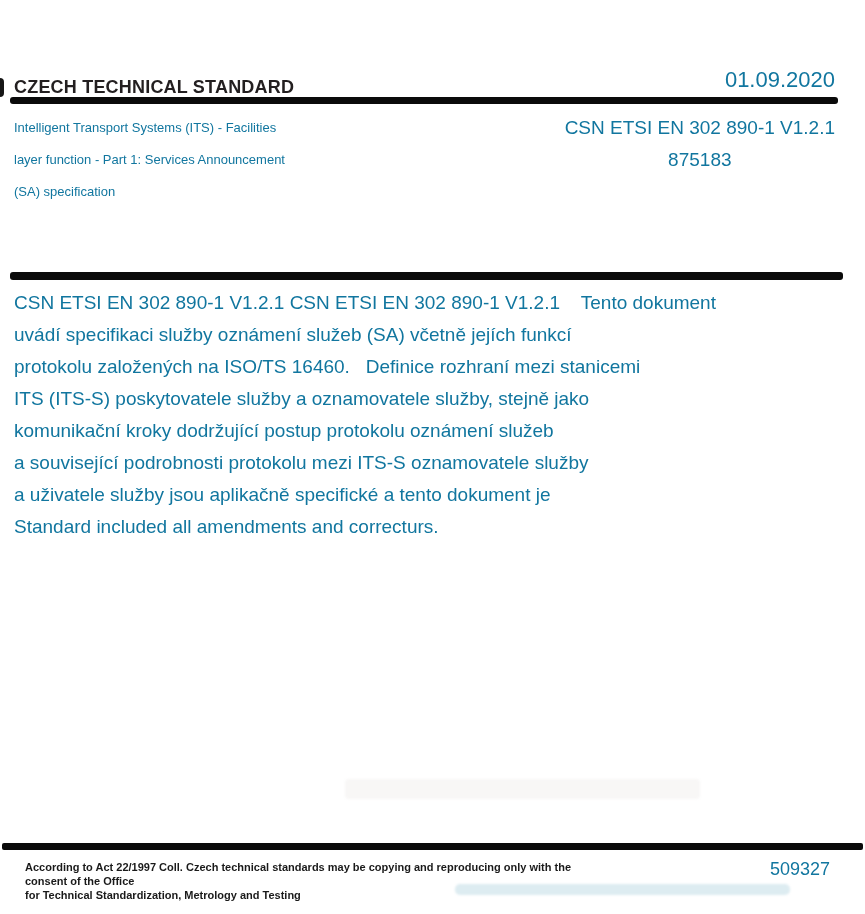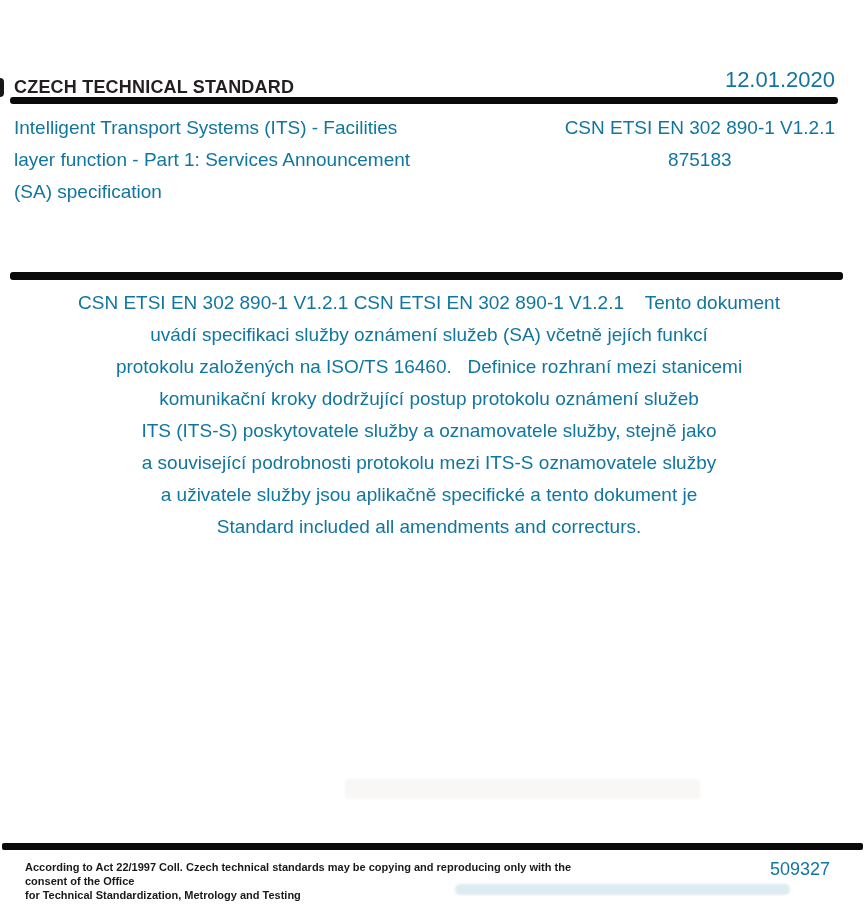--- a/index.html
+++ b/index.html
@@ -27,41 +27,41 @@
     color: #11769f;
   }
   .rule { position: absolute; background: #0a0a0a; border-radius: 3px; }
   .rule-1 { left: 10px; top: 97px;  width: 828px; height: 7px; }
   .rule-2 { left: 10px; top: 272px; width: 833px; height: 8px; }
   .rule-3 { left: 2px;  top: 843px; width: 861px; height: 7px; border-radius: 2px; }
   .title-left {
     position: absolute;
     left: 14px; top: 112px;
     width: 480px;
-    font-size: 19px;
+    font-size: 13px;
     line-height: 32px;
     color: #11769f;
   }
   .title-right {
     position: absolute;
     right: 30px; top: 112px;
     text-align: center;
     font-size: 19px;
     line-height: 32px;
     color: #11769f;
   }
   .abstract {
     position: absolute;
     left: 14px; top: 287px;
     width: 830px;
     font-size: 19px;
     line-height: 32px;
     color: #11769f;
   }
-  .abstract .line { white-space: pre; text-align: center; }
+  .abstract .line { white-space: pre; }
   .watermark-smudge {
     position: absolute;
     left: 345px; top: 779px;
     width: 355px; height: 20px;
     background: rgba(190, 178, 165, 0.10);
     filter: blur(1px);
     border-radius: 4px;
   }
   .illustration-note {
     position: absolute;
@@ -104,43 +104,43 @@
 </style>
 </head>
 <body>
 
 <div class="page">
 
   <span class="scan-artifact"></span>
 
   <div class="header-label">CZECH TECHNICAL STANDARD</div>
 
-  <div class="header-date">12.01.2020</div>
+  <div class="header-date">01.09.2020</div>
 
   <div class="rule rule-1"></div>
 
   <div class="title-left">
     <div class="line">Intelligent Transport Systems (ITS) - Facilities</div>
     <div class="line">layer function - Part 1: Services Announcement</div>
     <div class="line">(SA) specification</div>
   </div>
 
   <div class="title-right">
     <div>CSN ETSI EN 302 890-1 V1.2.1</div>
     <div>875183</div>
   </div>
 
   <div class="rule rule-2"></div>
 
   <div class="abstract">
     <div class="line">CSN ETSI EN 302 890-1 V1.2.1 CSN ETSI EN 302 890-1 V1.2.1    Tento dokument</div>
     <div class="line">uvádí specifikaci služby oznámení služeb (SA) včetně jejích funkcí</div>
     <div class="line">protokolu založených na ISO/TS 16460.   Definice rozhraní mezi stanicemi</div>
+    <div class="line">ITS (ITS-S) poskytovatele služby a oznamovatele služby, stejně jako</div>
     <div class="line">komunikační kroky dodržující postup protokolu oznámení služeb</div>
-    <div class="line">ITS (ITS-S) poskytovatele služby a oznamovatele služby, stejně jako</div>
     <div class="line">a související podrobnosti protokolu mezi ITS-S oznamovatele služby</div>
     <div class="line">a uživatele služby jsou aplikačně specifické a tento dokument je</div>
     <div class="line">Standard included all amendments and correcturs.</div>
   </div>
 
   <div class="watermark-smudge"></div>
 
 
   <div class="rule rule-3"></div>
 

